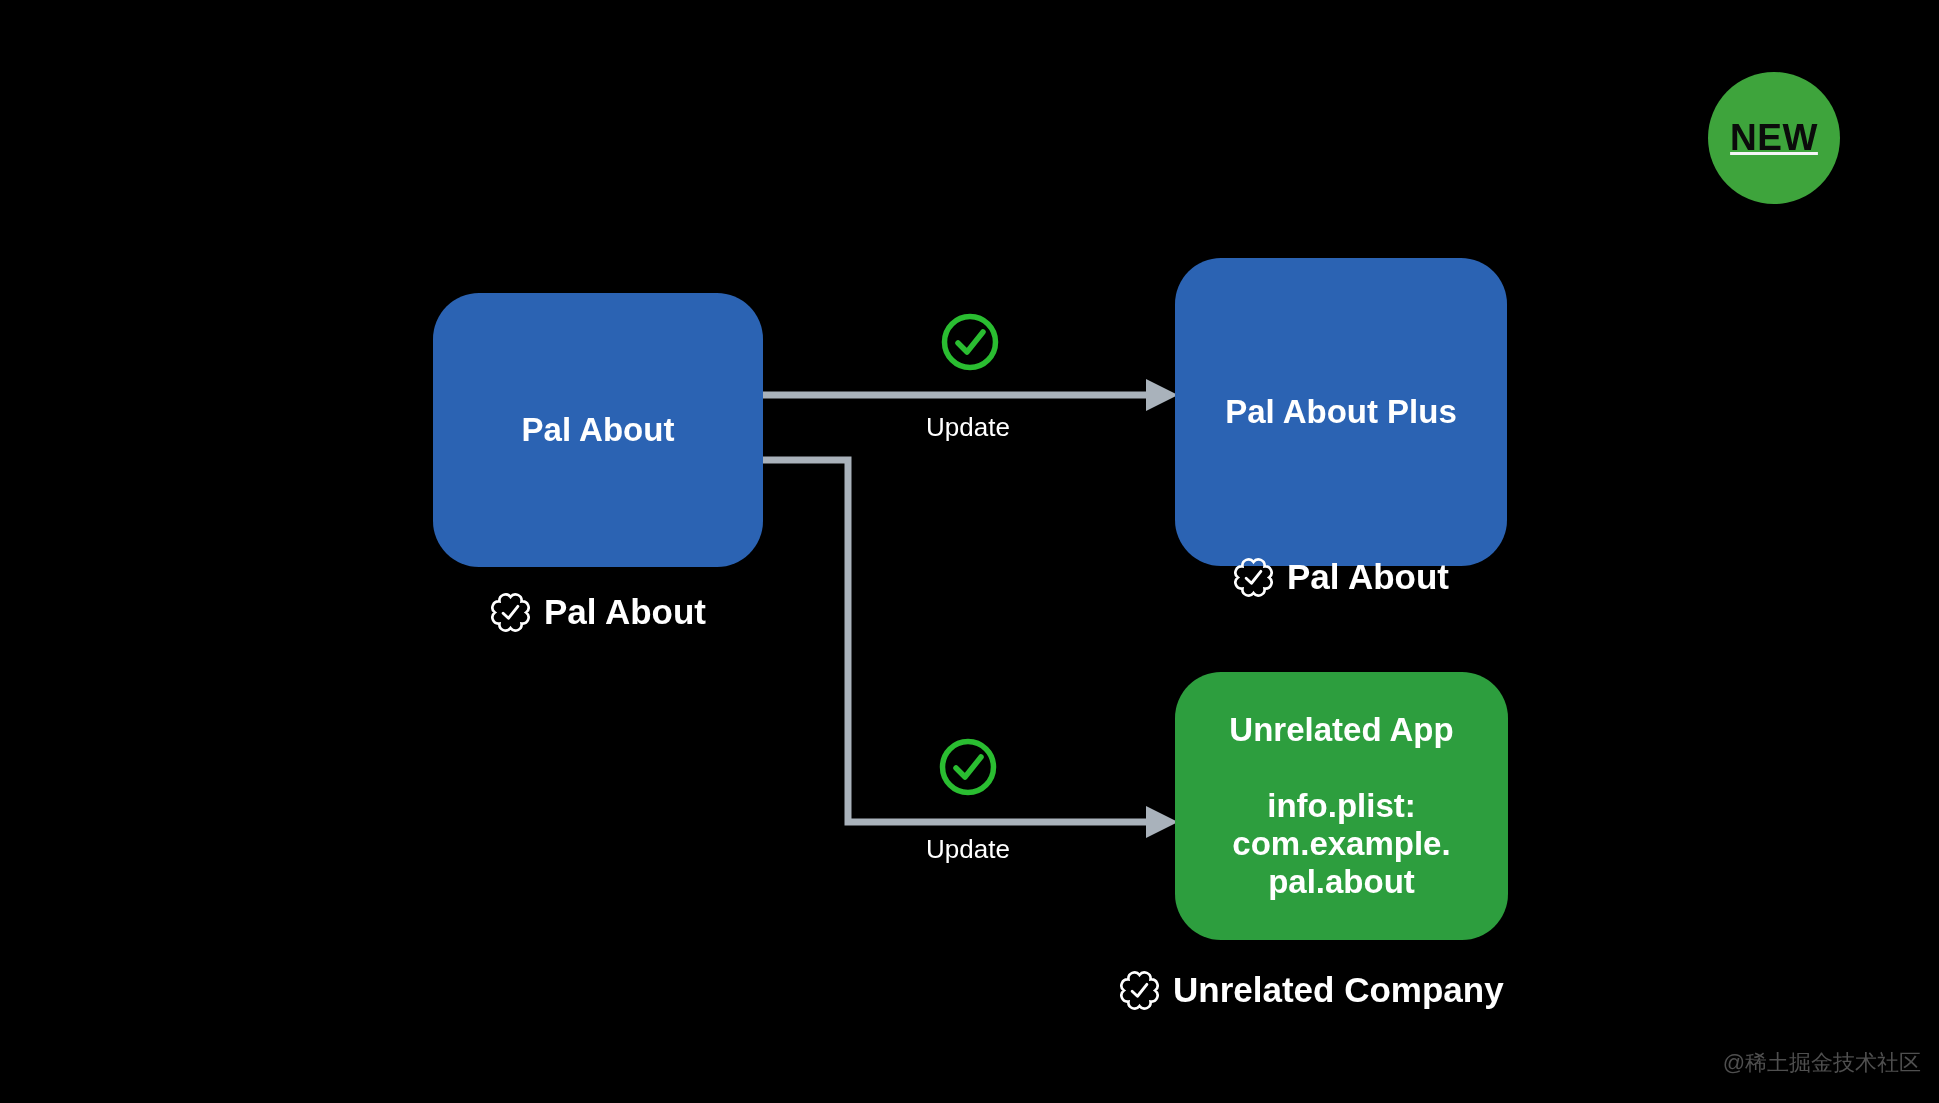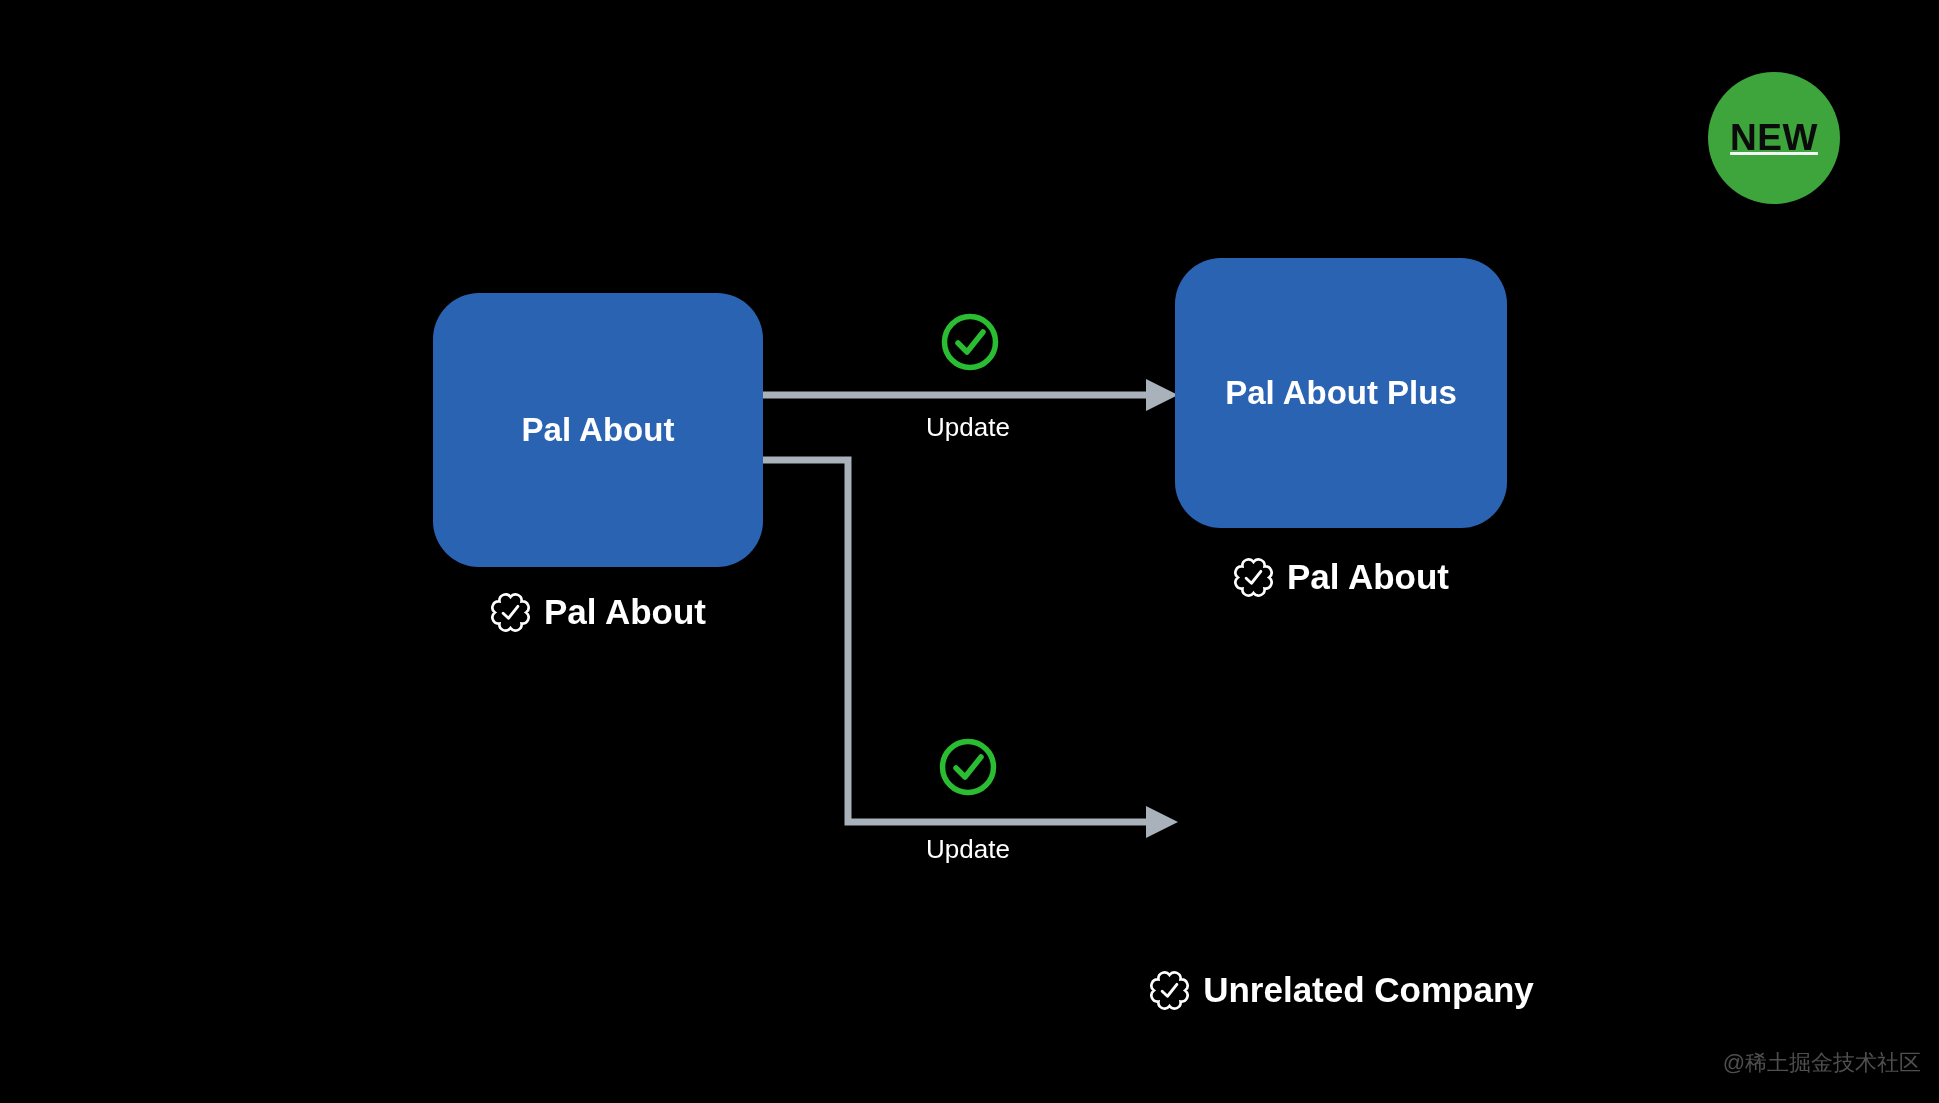--- a/index.html
+++ b/index.html
@@ -34,32 +34,32 @@
   .new-badge span{
     font-size:37px;font-weight:700;color:#0b0b0b;letter-spacing:0.5px;
   }
   .node{
     position:absolute;border-radius:46px;
     display:flex;flex-direction:column;align-items:center;justify-content:center;
     text-align:center;
   }
   .node .node-title{font-size:33px;font-weight:600;color:#fff;}
   .node-source{left:433px;top:293px;width:330px;height:274px;background:var(--app-blue);}
-  .node-plus{left:1175px;top:258px;width:332px;height:270px;background:var(--app-blue);}
+  .node-plus{left:1175px;top:258px;width:332px;height:308px;background:var(--app-blue);}
   .node-unrelated{left:1175px;top:672px;width:333px;height:268px;background:var(--app-green);}
   .node-unrelated .node-line{font-size:33px;font-weight:600;line-height:38px;color:#fff;}
   .node-unrelated .node-title{margin-bottom:38px;line-height:38px;}
   .caption{
     position:absolute;display:flex;align-items:center;justify-content:center;
     gap:13px;white-space:nowrap;
   }
   .caption .caption-label{font-size:35px;font-weight:600;color:#fff;}
   .caption-source{left:433px;top:588px;width:330px;height:48px;}
   .caption-plus{left:1175px;top:553px;width:332px;height:48px;}
-  .caption-unrelated{left:1175px;top:966px;width:333px;height:48px;}
+  .caption-unrelated{left:1119px;top:966px;width:333px;height:48px;justify-content:space-between;}
   .seal-icon{width:41px;height:41px;flex:0 0 auto;color:#fff;}
   .connector-layer{
     position:absolute;left:0;top:0;width:1939px;height:1103px;
     color:var(--arrow-gray);pointer-events:none;
   }
   .check-circle{position:absolute;width:60px;height:60px;color:var(--check-green);}
   .check-circle-top{left:940px;top:312px;}
   .check-circle-bottom{left:938px;top:737px;}
   .update-label{
     position:absolute;transform:translateX(-50%);
@@ -121,20 +121,26 @@
     </svg>
     <span class="caption-label">Pal About</span>
   </div>
 
   <svg class="check-circle check-circle-bottom" viewBox="0 0 60 60">
     <circle cx="30" cy="30" r="25.5" fill="none" stroke="currentColor" stroke-width="5.5"></circle>
     <path d="M18,31 L27,40 L43,20" fill="none" stroke="currentColor" stroke-width="5.5" stroke-linecap="round" stroke-linejoin="round"></path>
   </svg>
   <div class="update-label update-label-bottom">Update</div>
 
+  <div class="node node-unrelated">
+    <div class="node-title node-line">Unrelated App</div>
+    <div class="node-line">info.plist:</div>
+    <div class="node-line">com.example.</div>
+    <div class="node-line">pal.about</div>
+  </div>
   <div class="caption caption-unrelated">
     <svg class="seal-icon" viewBox="0 0 100 100">
       <path d="M88,50 A15,15 0 0 1 76.9,76.9 A15,15 0 0 1 50,88 A15,15 0 0 1 23.1,76.9 A15,15 0 0 1 12,50 A15,15 0 0 1 23.1,23.1 A15,15 0 0 1 50,12 A15,15 0 0 1 76.9,23.1 A15,15 0 0 1 88,50 Z" fill="none" stroke="currentColor" stroke-width="6.5"></path>
       <path d="M32,52 L45,64 L68,35" fill="none" stroke="currentColor" stroke-width="7" stroke-linecap="round" stroke-linejoin="round"></path>
     </svg>
     <span class="caption-label">Unrelated Company</span>
   </div>
 
   <div class="watermark">@稀土掘金技术社区</div>
 

